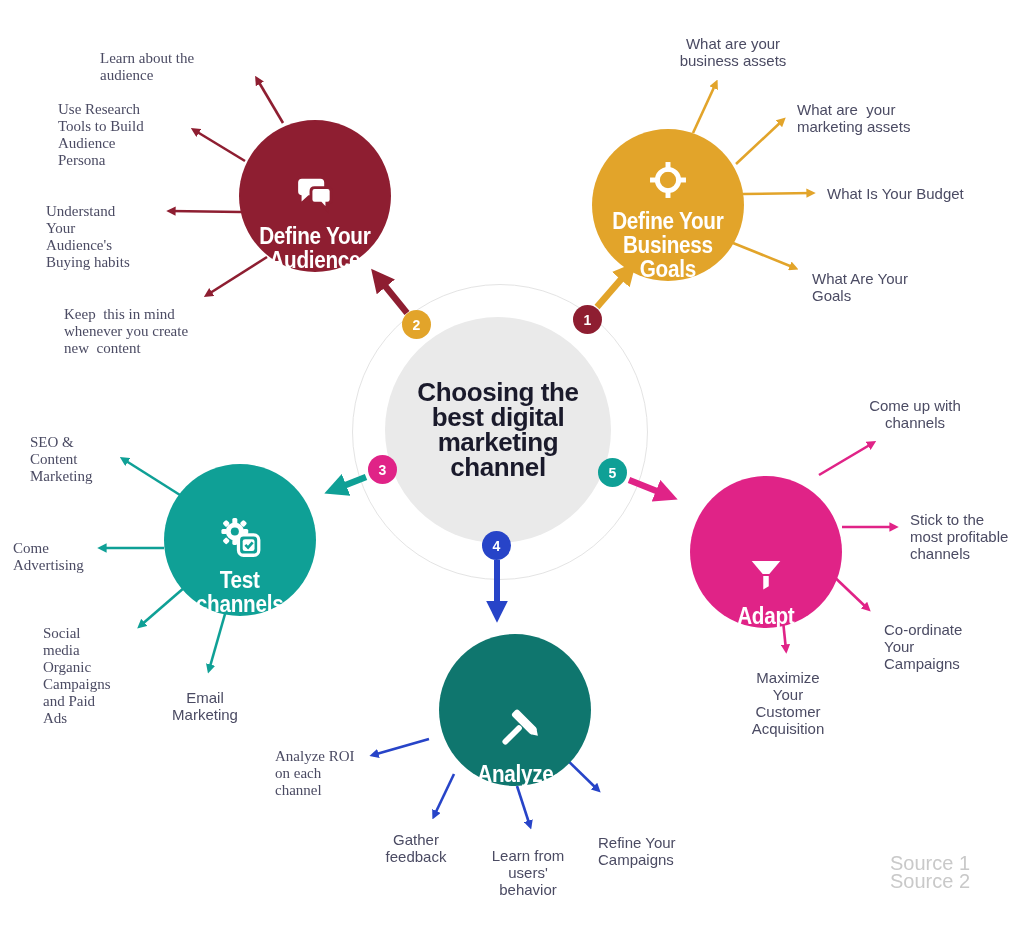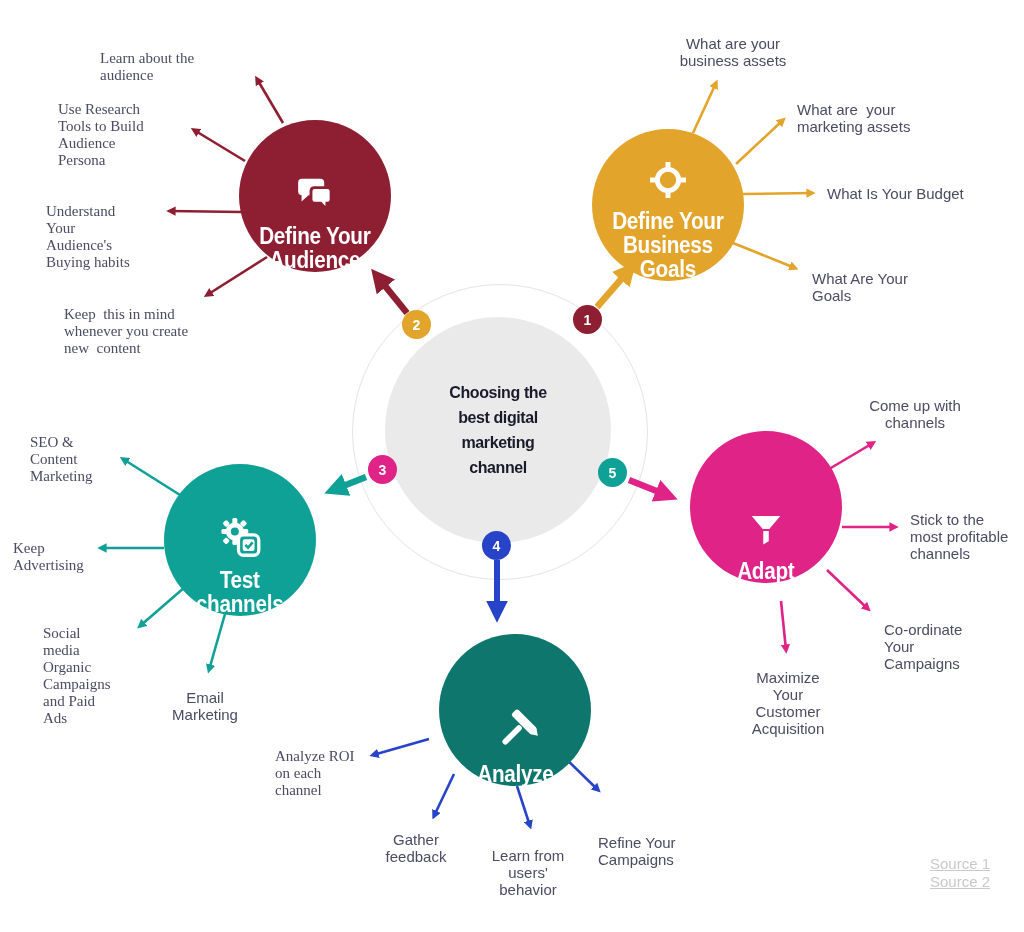--- a/index.html
+++ b/index.html
@@ -19,21 +19,21 @@
     position:absolute;border:1.5px solid var(--ring-border);
     border-radius:50%;width:296px;height:296px;left:352px;top:284px;
     background:transparent;
   }
   .center-circle{
     position:absolute;width:226px;height:226px;left:385px;top:317px;
     background:var(--center-fill);border-radius:50%;
     display:flex;align-items:center;justify-content:center;z-index:2;
   }
   .center-title{
-    font-size:16px;font-weight:bold;line-height:25px;color:var(--title-text);
+    font-size:26px;font-weight:bold;line-height:25px;color:var(--title-text);
     text-align:center;white-space:pre-wrap;letter-spacing:-0.4px;
   }
 
   svg.arrows{position:absolute;left:0;top:0;z-index:3;}
 
   .node{
     position:absolute;width:152px;height:152px;border-radius:50%;
     display:flex;flex-direction:column;align-items:center;justify-content:flex-end;
     z-index:4;color:#fff;
   }
@@ -49,22 +49,22 @@
     display:flex;align-items:center;justify-content:center;
   }
 
   .label{
     position:absolute;font-size:15px;line-height:17px;color:var(--label-text);
     white-space:pre-wrap;z-index:6;
   }
   .ar{text-align:left;font-family:Liberation Serif, serif;} .al{text-align:left;} .ac{text-align:center;}
 
   .sources{
-    position:absolute;left:890px;top:855px;width:100px;text-align:right;z-index:6;
-    font-size:15px;line-height:17.5px;color:var(--source-text);text-decoration:underline;
+    position:absolute;left:890px;top:855px;width:100px;text-align:left;z-index:6;
+    font-size:20px;line-height:17.5px;color:var(--source-text);
   }
   .sources span{display:block;}
 </style>
 </head>
 <body>
 
 <div class="stage">
 
   <div class="ring"></div>
 
@@ -197,21 +197,21 @@
         <g transform="rotate(45 12 12)" fill="#fff">
           <rect x="10.5" y="7.6" width="3" height="13" rx="1.4"></rect>
           <path d="M5.6 2.6h12.2q1.5 0 1.5 1.5v1.6q0 1.5-1.5 1.5H5.6q-1.5 0-1.5-1.5V4.1q0-1.5 1.5-1.5z"></path>
           <path d="M18.6 2.8 l3.2 2.1-3.2 2.1z"></path>
         </g>
       </svg>
     </span>
     <div class="node-title">Analyze</div>
   </div>
 
-  <div class="node" style="left: 690px; top: 431px; background-color: rgb(224, 35, 135);">
+  <div class="node" style="left: 690px; top: 476px; background-color: rgb(224, 35, 135);">
     <span class="icon">
       <svg width="44" height="44" viewBox="0 0 24 24">
         <g fill="#fff">
           <path d="M4.2 4.4h15.6l-6 7h-3.6z"></path>
           <path d="M10.5 12.6h3v5.6l-3 1.7z"></path>
         </g>
       </svg>
     </span>
     <div class="node-title">Adapt</div>
   </div>
@@ -240,21 +240,21 @@
 business assets</div>
   <div class="label al" style="left:797px;top:101px;width:130px">What are  your
 marketing assets</div>
   <div class="label al" style="left:827px;top:185px;width:150px">What Is Your Budget</div>
   <div class="label al" style="left:812px;top:270px;width:110px">What Are Your
 Goals</div>
 
   <div class="label ar" style="left:30px;top:434px;width:78px">SEO &amp;
 Content
 Marketing</div>
-  <div class="label ar" style="left:13px;top:540px;width:76px">Keep
+  <div class="label ar" style="left:13px;top:540px;width:76px">Come
 Advertising</div>
   <div class="label ar" style="left:43px;top:625px;width:86px">Social
 media
 Organic
 Campaigns
 and Paid
 Ads</div>
   <div class="label ac" style="left:160px;top:689px;width:90px">Email
 Marketing</div>
 

